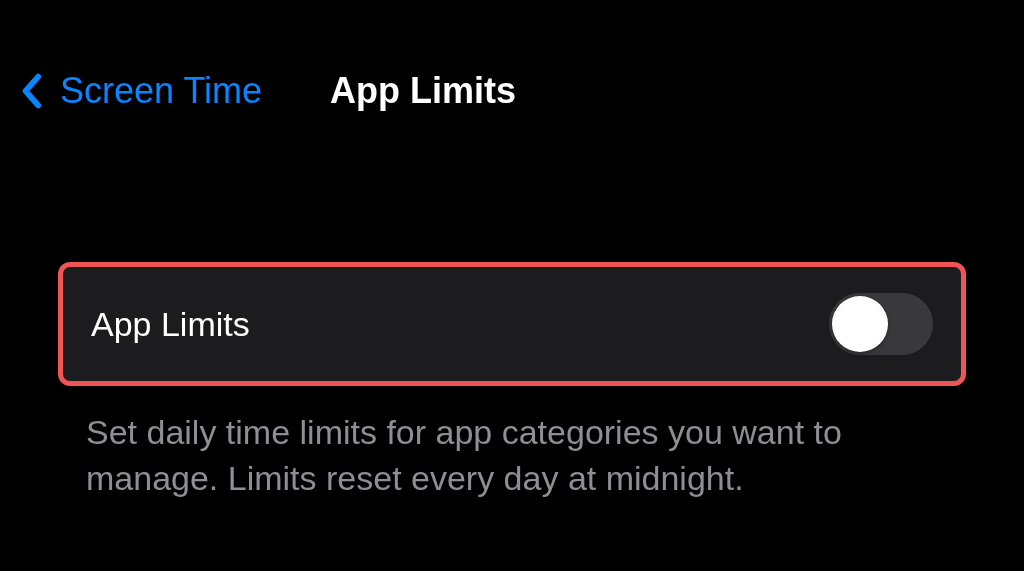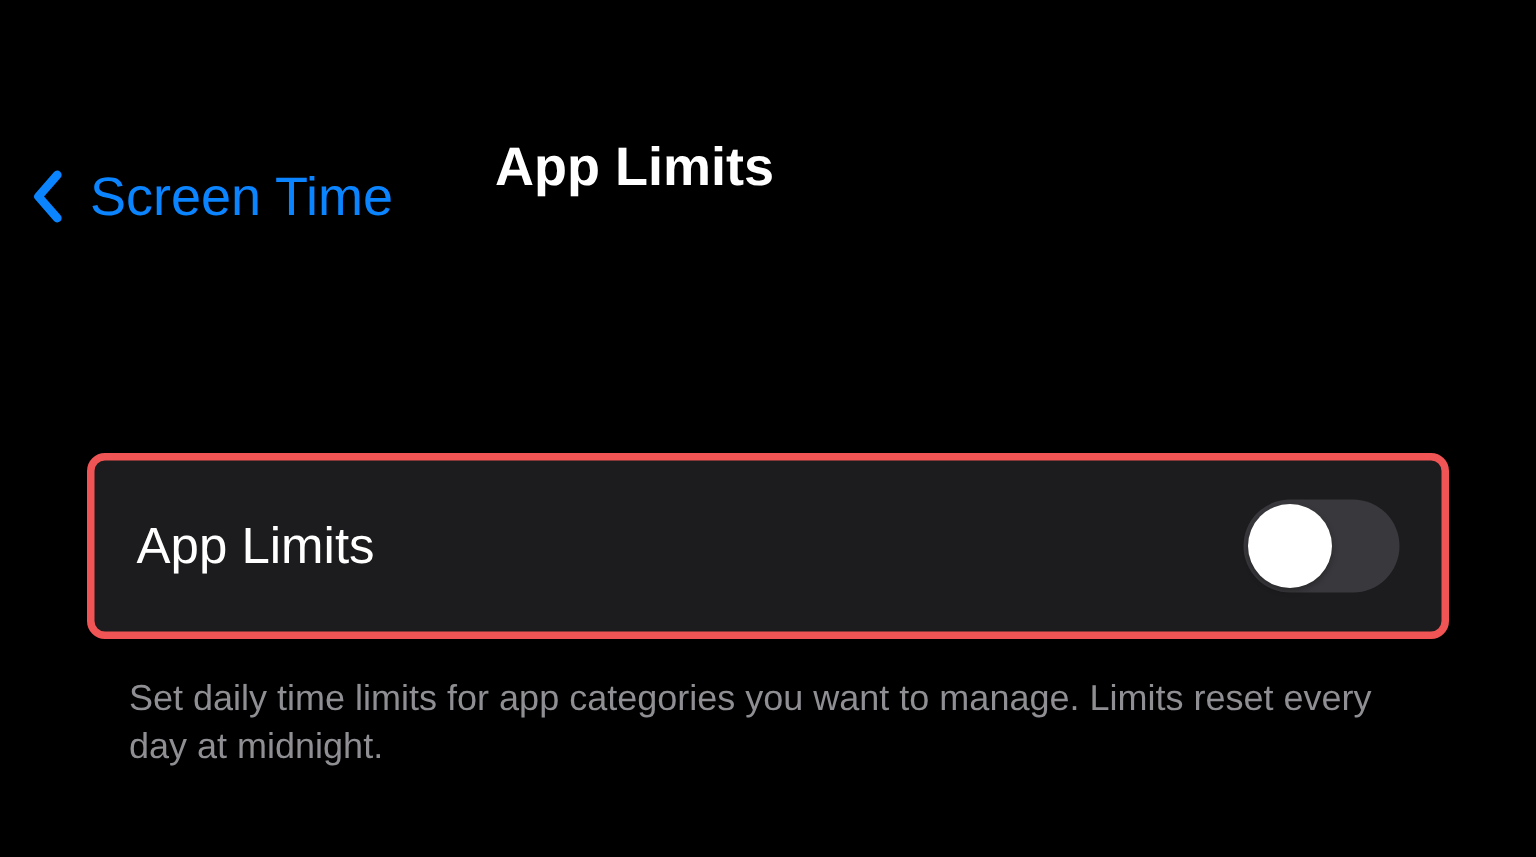--- a/index.html
+++ b/index.html
@@ -20,21 +20,20 @@
       align-items: center;
       padding: 70px 20px 0 20px;
     }
     .back-button {
       display: flex;
       align-items: center;
       color: #0a84ff;
       font-size: 36px;
       font-weight: 400;
       cursor: pointer;
-      margin-top: 40px;
     }
     .chevron {
       width: 22px;
       height: 36px;
       margin-right: 18px;
     }
     .page-title {
       color: #ffffff;
       font-size: 36px;
       font-weight: 600;
@@ -70,21 +69,21 @@
       height: 56px;
       background: #ffffff;
       border-radius: 50%;
       position: absolute;
       top: 3px;
       left: 3px;
       box-shadow: 0 2px 4px rgba(0,0,0,0.3);
     }
     .description {
       color: #8e8e93;
-      font-size: 24px;
+      font-size: 34px;
       font-weight: 400;
       line-height: 1.35;
       padding: 24px 28px 0 28px;
     }
   </style>
 </head>
 <body>
 
 <div class="header">
   <div class="back-button">

